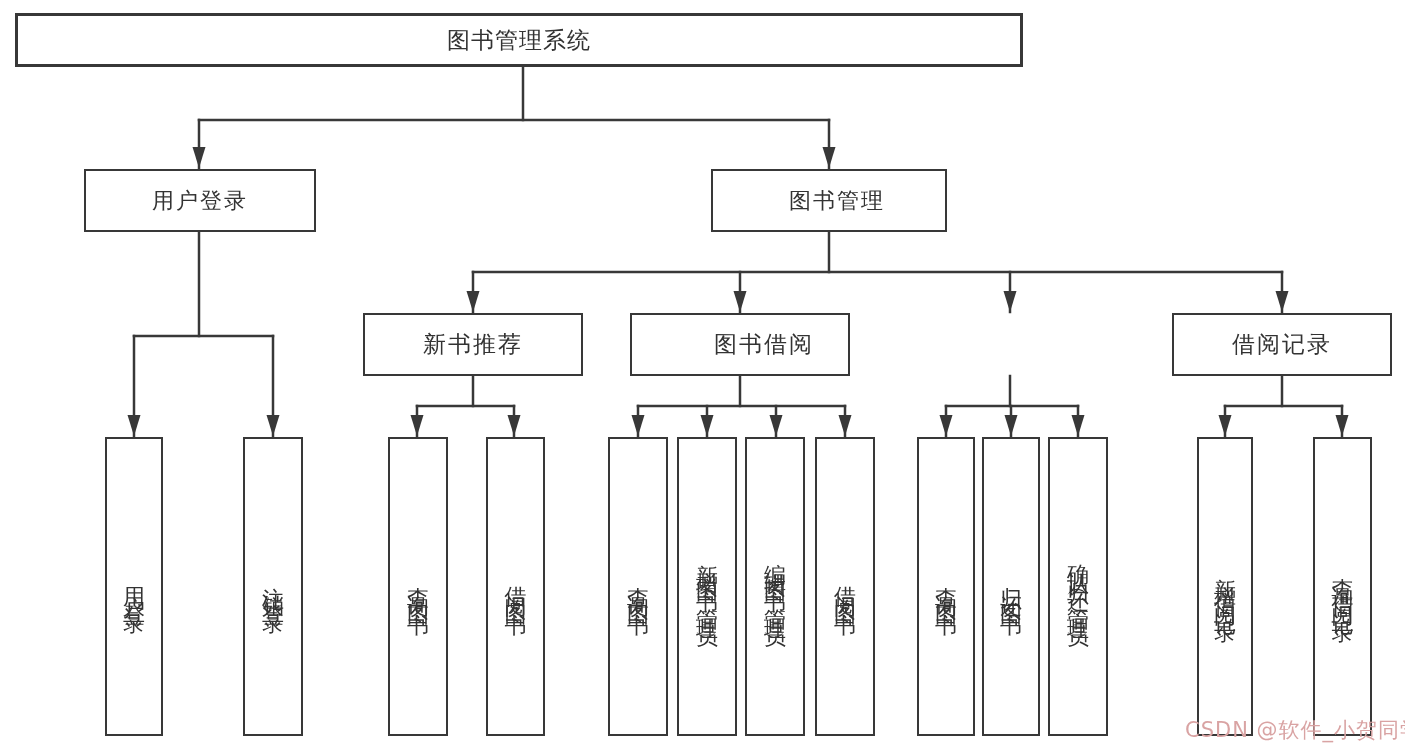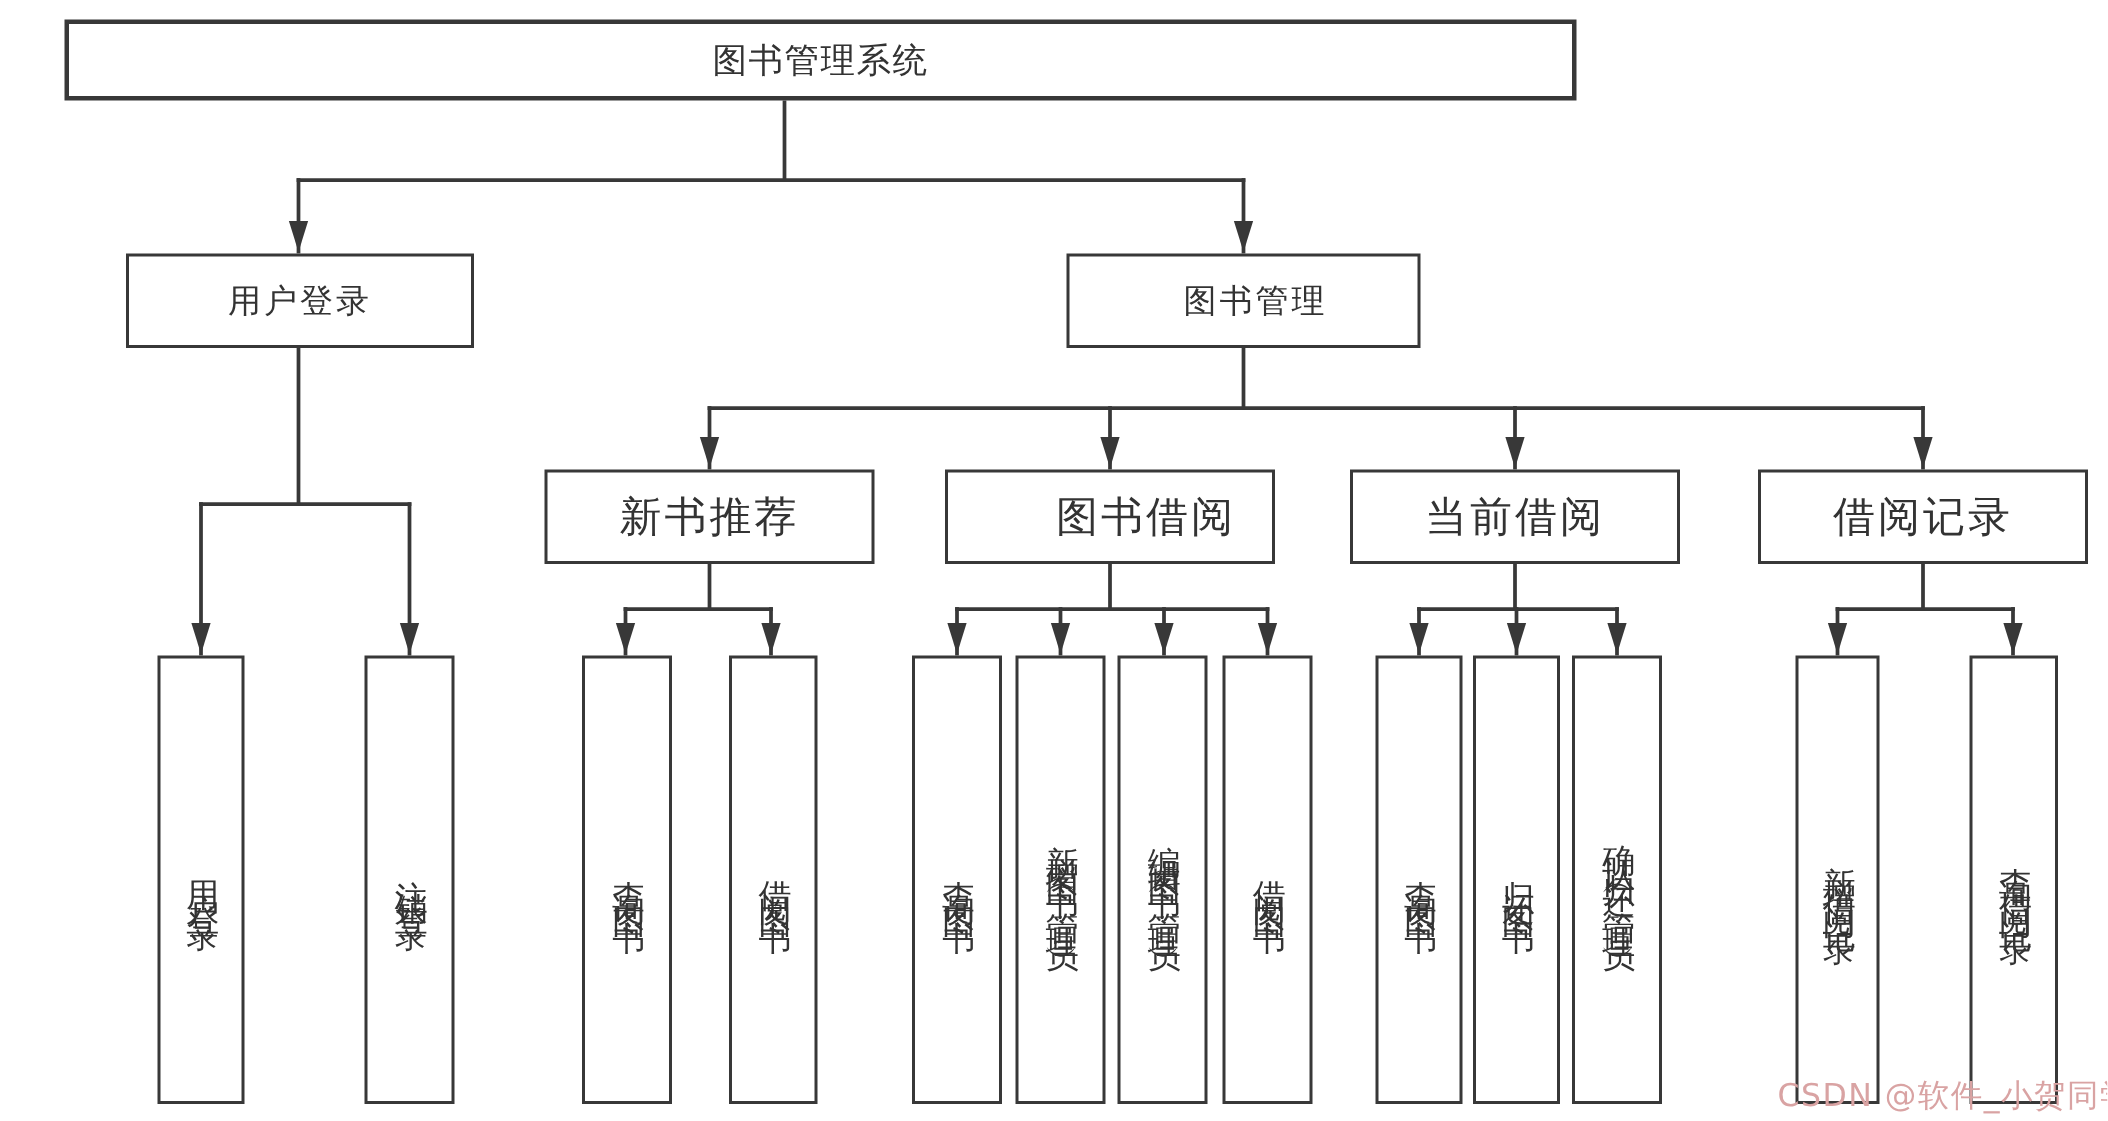--- a/index.html
+++ b/index.html
@@ -28,21 +28,21 @@
     box-sizing: border-box;
     border: 2.5px solid #383838;
     background: #ffffff;
     display: flex;
     align-items: center;
     justify-content: center;
     text-align: center;
   }
   .box.root { border-width: 3px; font-size: 23px; letter-spacing: 1px; }
   .box.lvl2 { font-size: 22px; letter-spacing: 2px; }
-  .box.lvl3 { font-size: 28px; letter-spacing: 2px; }
+  .box.lvl3 { font-size: 23px; letter-spacing: 2px; }
   .box.leaf {
     font-size: 22px;
   }
   .box.leaf .vtext {
     writing-mode: vertical-rl;
     text-orientation: mixed;
     letter-spacing: 9px;
     line-height: 1.1;
   }
   .watermark {
@@ -101,39 +101,36 @@
     <line x1="946" y1="406" x2="946" y2="436" marker-end="url(#arrow)"></line>
     <line x1="1011" y1="406" x2="1011" y2="436" marker-end="url(#arrow)"></line>
     <line x1="1078" y1="406" x2="1078" y2="436" marker-end="url(#arrow)"></line>
 
     <line x1="1282" y1="376" x2="1282" y2="406"></line>
     <line x1="1225" y1="406" x2="1342" y2="406"></line>
     <line x1="1225" y1="406" x2="1225" y2="436" marker-end="url(#arrow)"></line>
     <line x1="1342" y1="406" x2="1342" y2="436" marker-end="url(#arrow)"></line>
   </svg>
 
-  <div class="box root" style="left:15px; top:13px; width:1008px; height:54px;margin-left:28px;">
+  <div class="box root" style="left:15px; top:13px; width:1008px; height:54px;">
     <span>图书管理系统</span>
   </div>
 
   <div class="box lvl2" style="left:84px; top:169px; width:232px; height:63px;">
     <span>用户登录</span>
   </div>
   <div class="box lvl2" style="left:711px; top:169px; width:236px; height:63px;padding-left:16px;">
     <span>图书管理</span>
   </div>
 
   <div class="box lvl3" style="left:363px; top:313px; width:220px; height:63px;">
     <span>新书推荐</span>
   </div>
   <div class="box lvl3" style="left:630px; top:313px; width:220px; height:63px;padding-left:48px;">
     <span>图书借阅</span>
-  </div>
-  <div class="box lvl3" style="left:900px; top:313px; width:220px; height:63px;">
-    <span>当前借阅</span>
   </div>
   <div class="box lvl3" style="left:1172px; top:313px; width:220px; height:63px;">
     <span>借阅记录</span>
   </div>
 
   <div class="box leaf" style="left:105px; top:437px; width:58px; height:299px;">
     <span class="vtext">用户登录</span>
   </div>
   <div class="box leaf" style="left:243px; top:437px; width:60px; height:299px;">
     <span class="vtext">注销登录</span>

